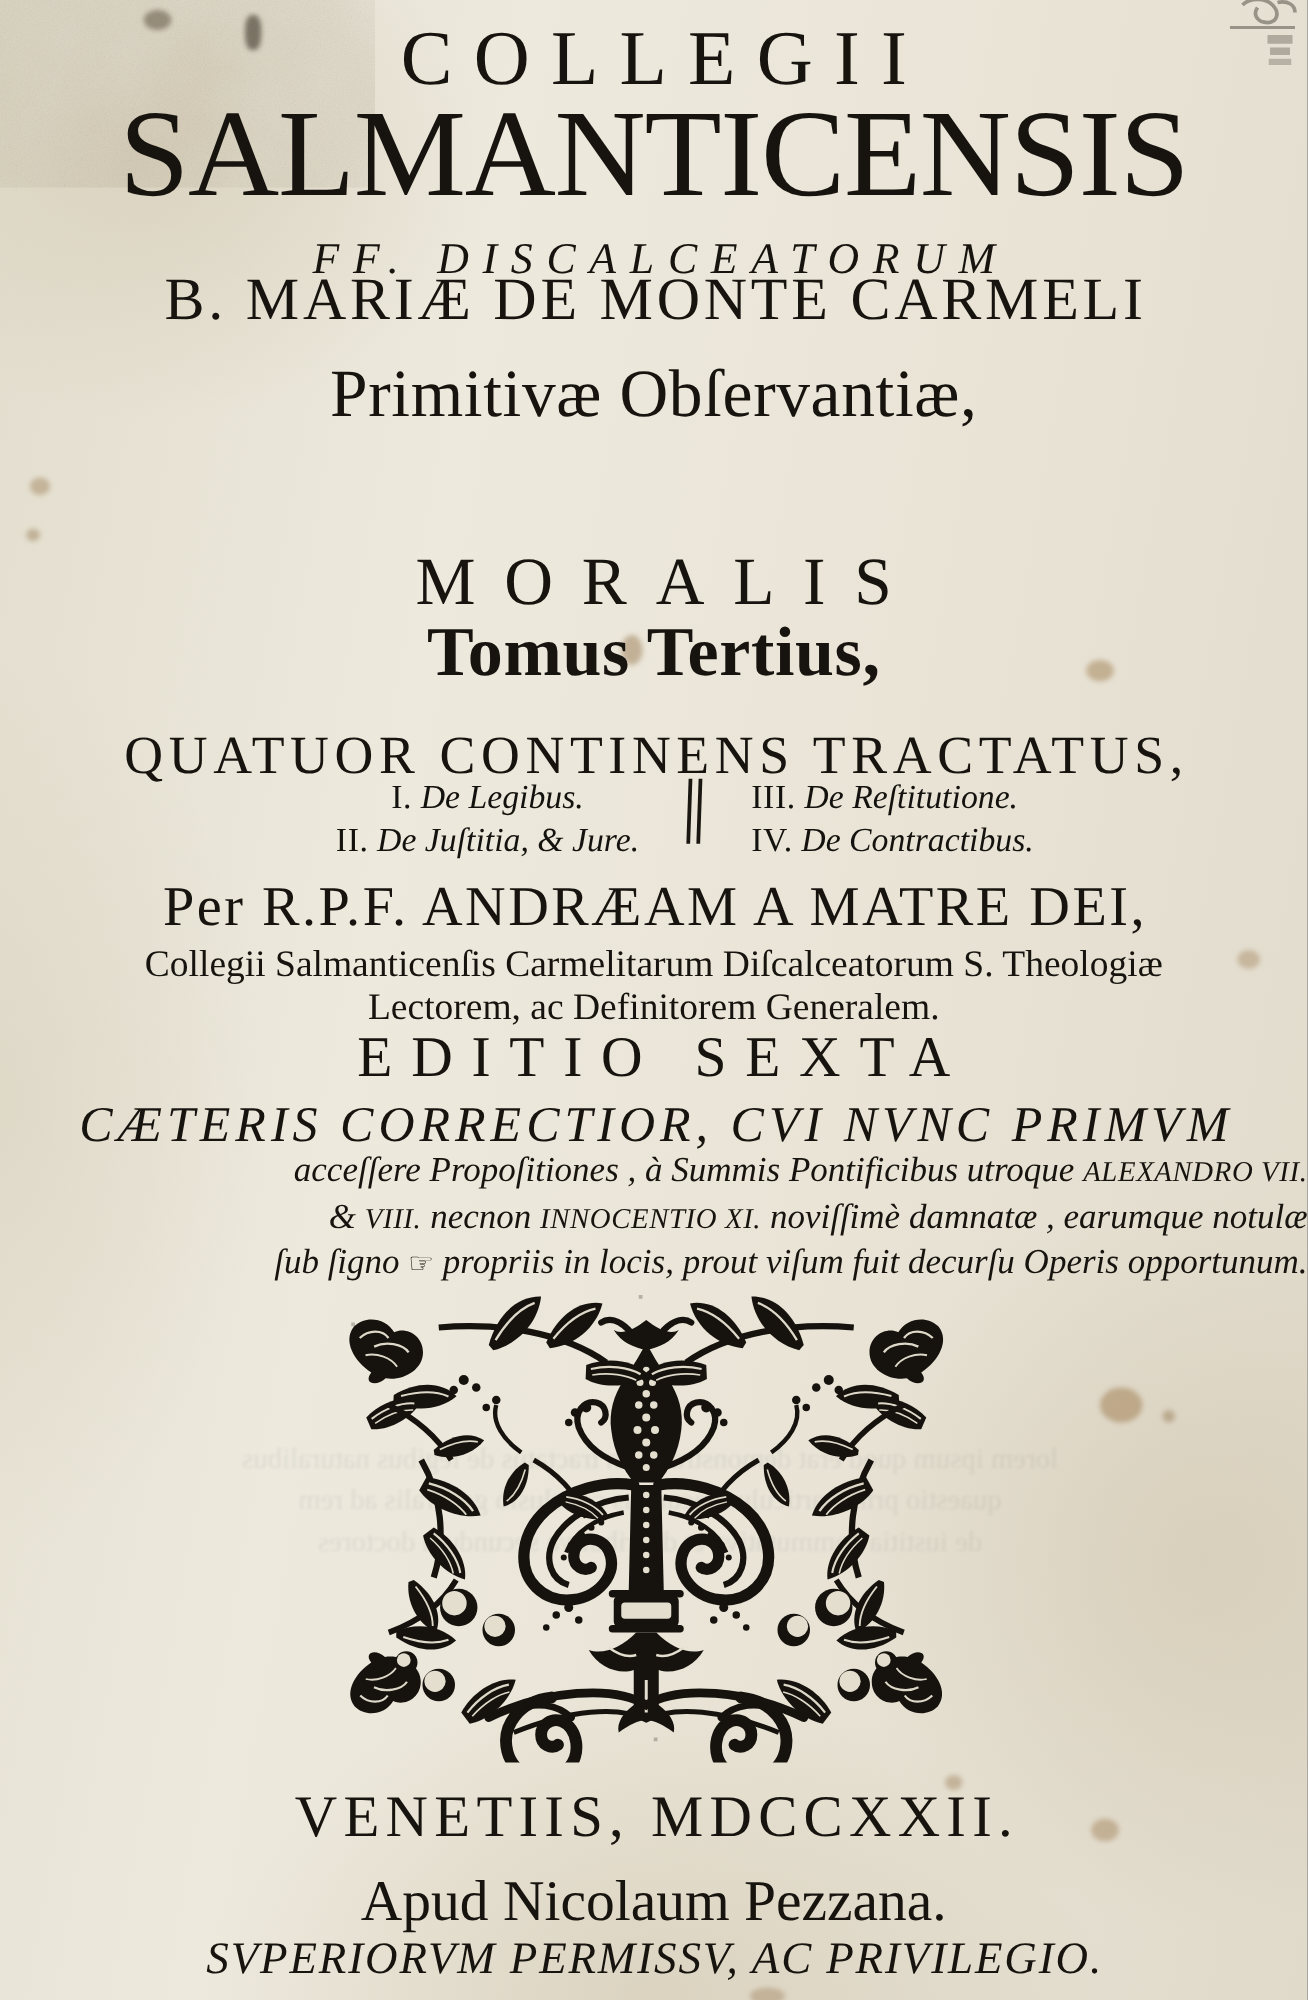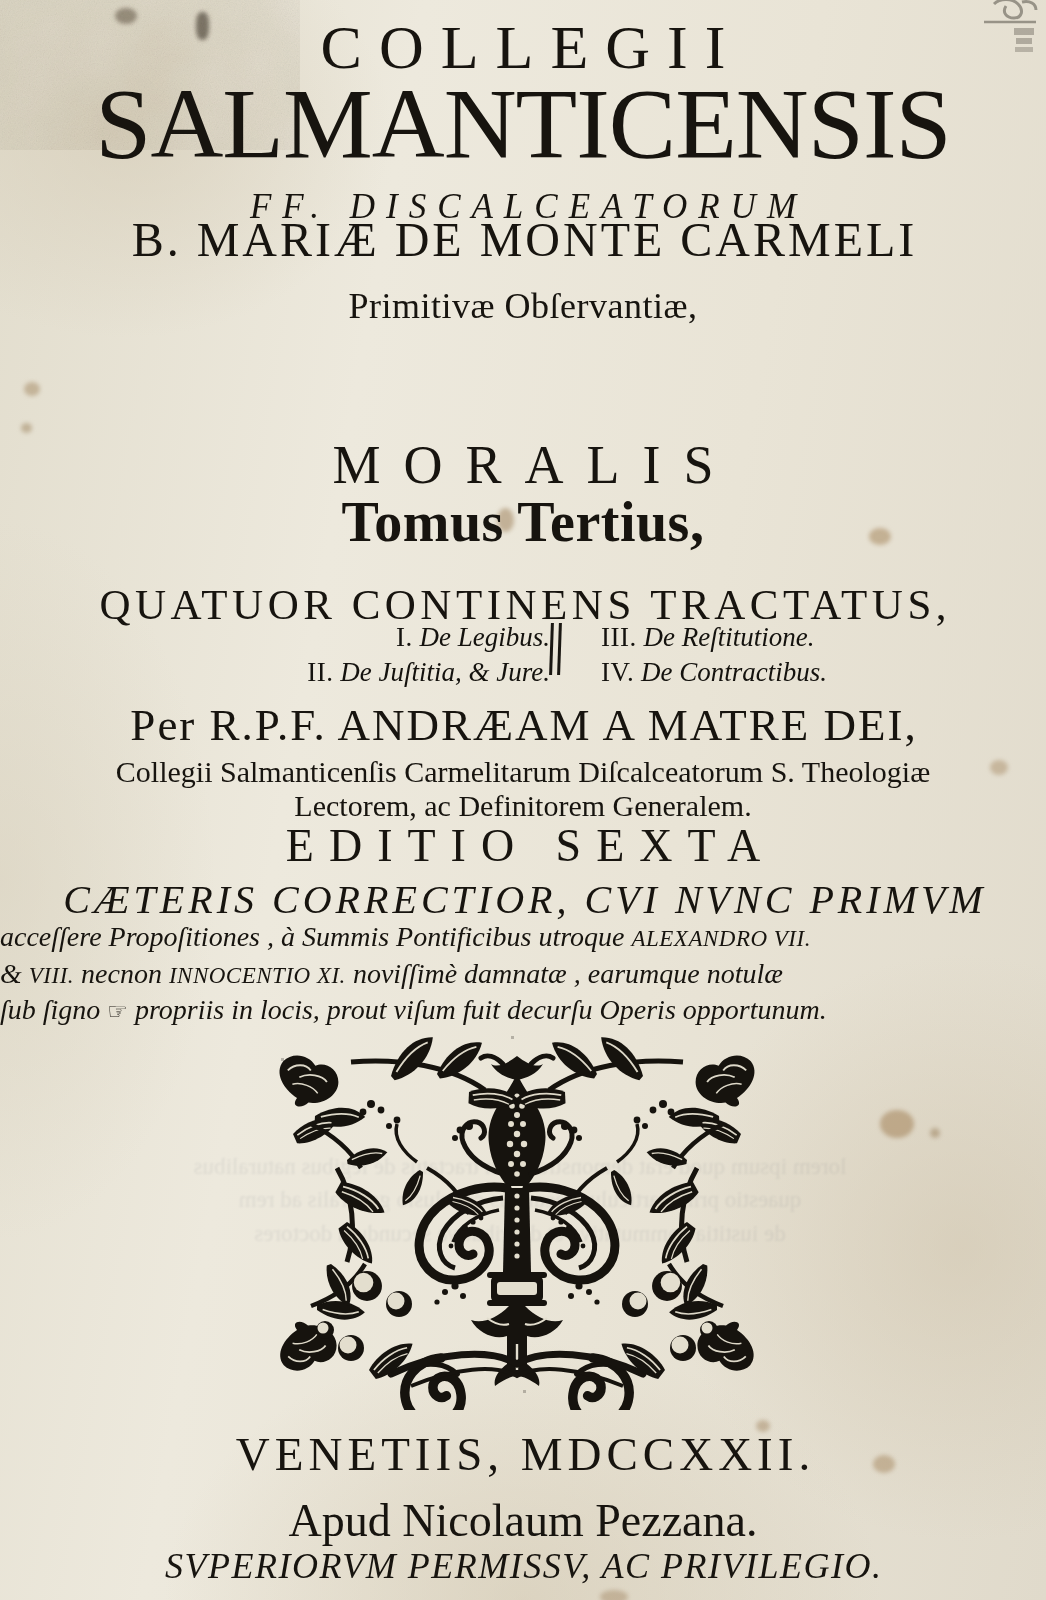--- a/index.html
+++ b/index.html
@@ -62,21 +62,21 @@
     top: 74px; font-size: 99px; letter-spacing: -1px;
     text-indent: 0px; transform: scaleX(1.02); transform-origin: 50% 50%;
   }
   .l-ff {
     top: 189px; font-size: 35px; letter-spacing: 11px; text-indent: 11px; font-style: italic;
   }
   .l-bmariae {
     top: 216px; font-size: 48px; letter-spacing: 3px; text-indent: 3px;
   }
   .l-primitivae {
-    top: 288px; font-size: 36px; letter-spacing: 0.5px;
+    top: 288px; font-size: 54px; letter-spacing: 0.5px;
   }
   .l-cursus {
     top: 364px; font-size: 68px; letter-spacing: 2px; text-indent: 2px;
   }
   .l-moralis {
     top: 438px; font-size: 54px; letter-spacing: 23px; text-indent: 23px;
   }
   .l-tomus {
     top: 494px; font-size: 56px; letter-spacing: 0.5px; font-weight: bold;
   }
@@ -91,21 +91,21 @@
     display: flex;
     justify-content: center;
     align-items: flex-start;
     gap: 0px;
   }
   .tr-col {
     width: 320px;
     font-size: 27px;
     line-height: 1.30;
   }
-  .tr-col.left  { text-align: right;  padding-left: 105px; }
+  .tr-col.left  { text-align: center;  padding-left: 105px; }
   .tr-col.right { text-align: left;  padding-left: 40px; }
   .tr-row { white-space: nowrap; }
   .tr-num { font-style: normal; letter-spacing: .5px; }
   .tr-name { font-style: italic; }
   .tr-rule {
     width: 0; height: 52px; margin-top: 3px;
     border-left: 3px solid #1a1712;
     border-right: 3px solid #1a1712;
     padding-left: 5px;
     transform: skewX(-2deg);
@@ -123,21 +123,21 @@
   .l-editio {
     top: 823px; font-size: 46px; letter-spacing: 15px; text-indent: 15px;
   }
   .l-caeteris {
     top: 880px; font-size: 40px; font-style: italic;
     letter-spacing: 4px; text-indent: 4px;
   }
   .italic-para {
     position: absolute; left: 0; right: 0;
     top: 919px;
-    text-align: left;
+    text-align: right;
     font-style: italic;
     font-size: 28px;
     line-height: 1.31;
     white-space: nowrap;
   }
   .italic-para .smallcaps { font-size: 23px; letter-spacing: .5px; }
   .manicule { font-style: normal; font-size: 23px; }
 
   
   #ornament {

